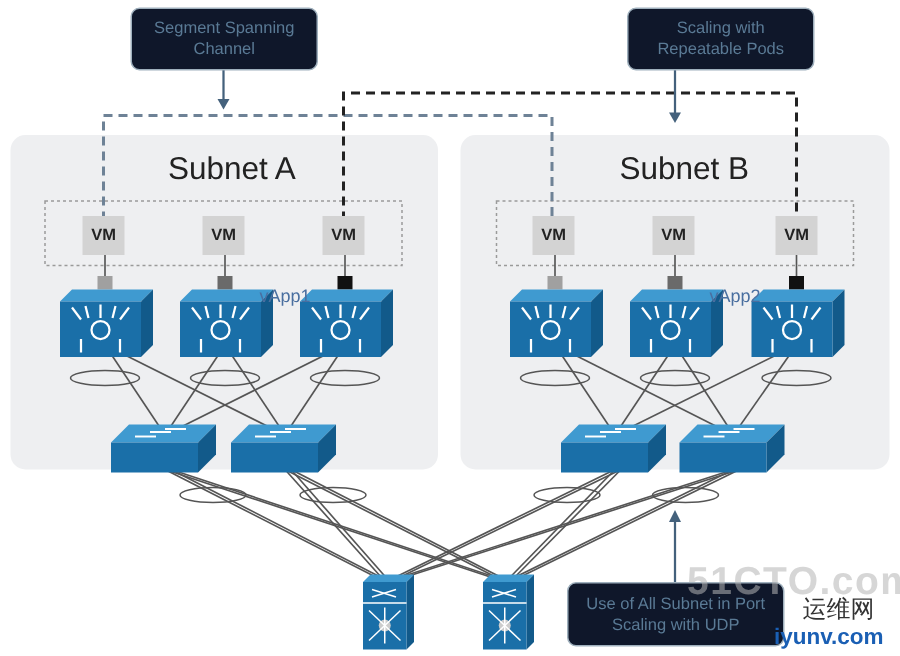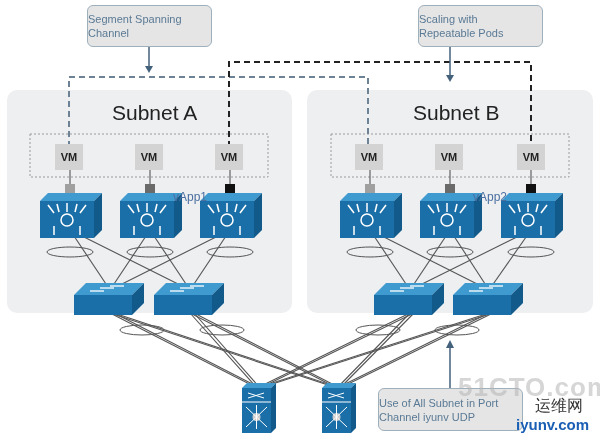--- a/index.html
+++ b/index.html
@@ -1,20 +1,20 @@
 <!DOCTYPE html>
 <html><head>
 <meta charset="utf-8">
 <style>
   html, body { margin: 0; padding: 0; background: #ffffff; }
   body { width: 600px; height: 437px; overflow: hidden; position: relative;
          font-family: "Liberation Sans", sans-serif; }
   #canvas { position: absolute; left: 0; top: 0; width: 600px; height: 437px; }
-  .callout { position: absolute; background: #e5e5e5; border: 1px solid #9fb0bd; border-radius: 6px;
-             color: #5a7a95; font-size: 11px; line-height: 14px; text-align: left;
+  .callout { position: absolute; background: #0f172a; border: 1px solid #9fb0bd; border-radius: 6px;
+             color: #5a7a95; font-size: 11px; line-height: 14px; text-align: center;
              display: flex; flex-direction: column; justify-content: center; box-sizing: border-box; }
   .subnet-title { position: absolute; font-size: 21px; color: #222; }
   .vm { position: absolute; width: 28px; height: 26px; background: #d3d3d3; color: #222;
         font-size: 11px; font-weight: bold; display: flex; align-items: center; justify-content: center; }
   .vapp-label { position: absolute; font-size: 12px; color: #4a6fa0; margin-top: 40px; }
   .wm1 { position: absolute; font-size: 26px; font-weight: bold; color: rgba(180,180,180,0.55);
          letter-spacing: 1px; }
   .wm2 { position: absolute; font-size: 16px; color: #333; }
   .wm3 { position: absolute; font-size: 15px; font-weight: bold; color: #1a5fb4; }
 </style>
@@ -238,21 +238,21 @@
 <div class="callout" style="left:87px;top:5px;width:125px;height:42px;">
   <span>Segment Spanning</span>
   <span>Channel</span>
 </div>
 <div class="callout" style="left:388px;top:5px;width:125px;height:42px;margin-left:30px;">
   <span>Scaling with</span>
   <span>Repeatable Pods</span>
 </div>
 <div class="callout" style="left:378px;top:388px;width:145px;height:43px;">
   <span>Use of All Subnet in Port</span>
-  <span>Channel iyunv UDP</span>
+  <span>Scaling with UDP</span>
 </div>
 
 <div class="subnet-title" style="left:112px;top:101px;">Subnet A</div>
 <div class="subnet-title" style="left:413px;top:101px;">Subnet B</div>
 
 <div class="vm" style="left:55px;top:144px;">VM</div>
 <div class="vm" style="left:135px;top:144px;">VM</div>
 <div class="vm" style="left:215px;top:144px;">VM</div>
 <div class="vapp-label" style="left:173px;top:150px;">vApp1</div>
 

